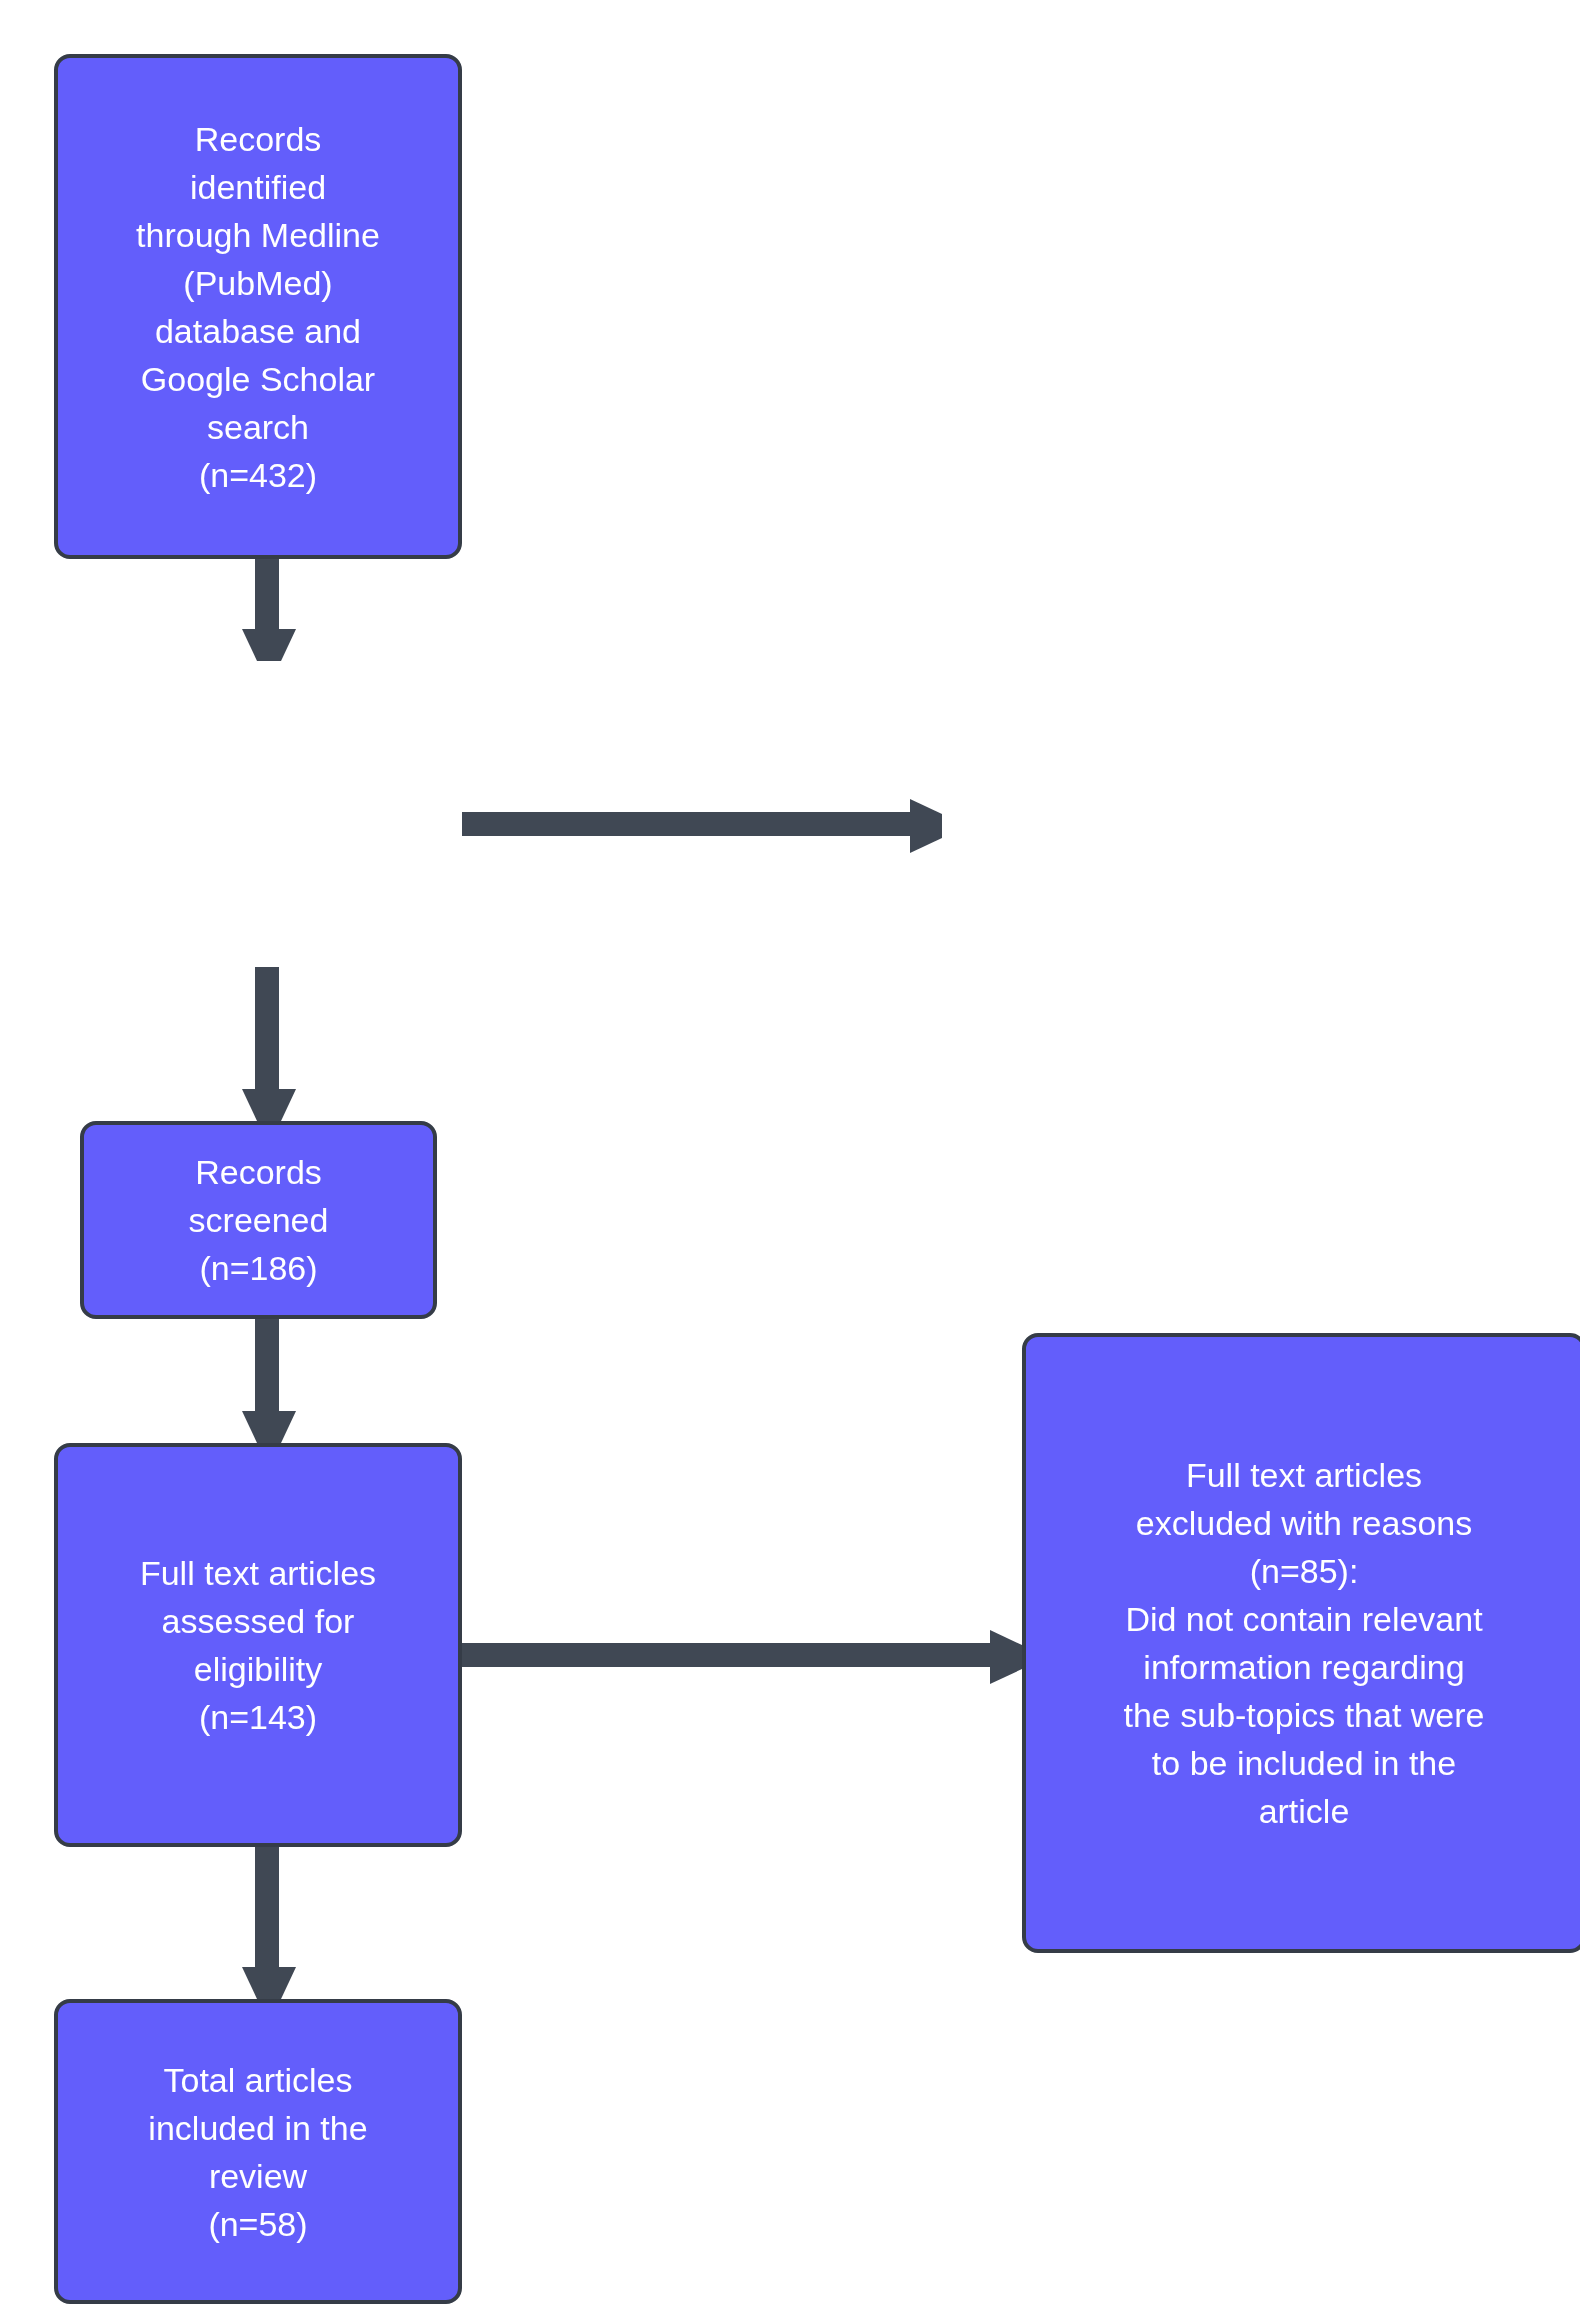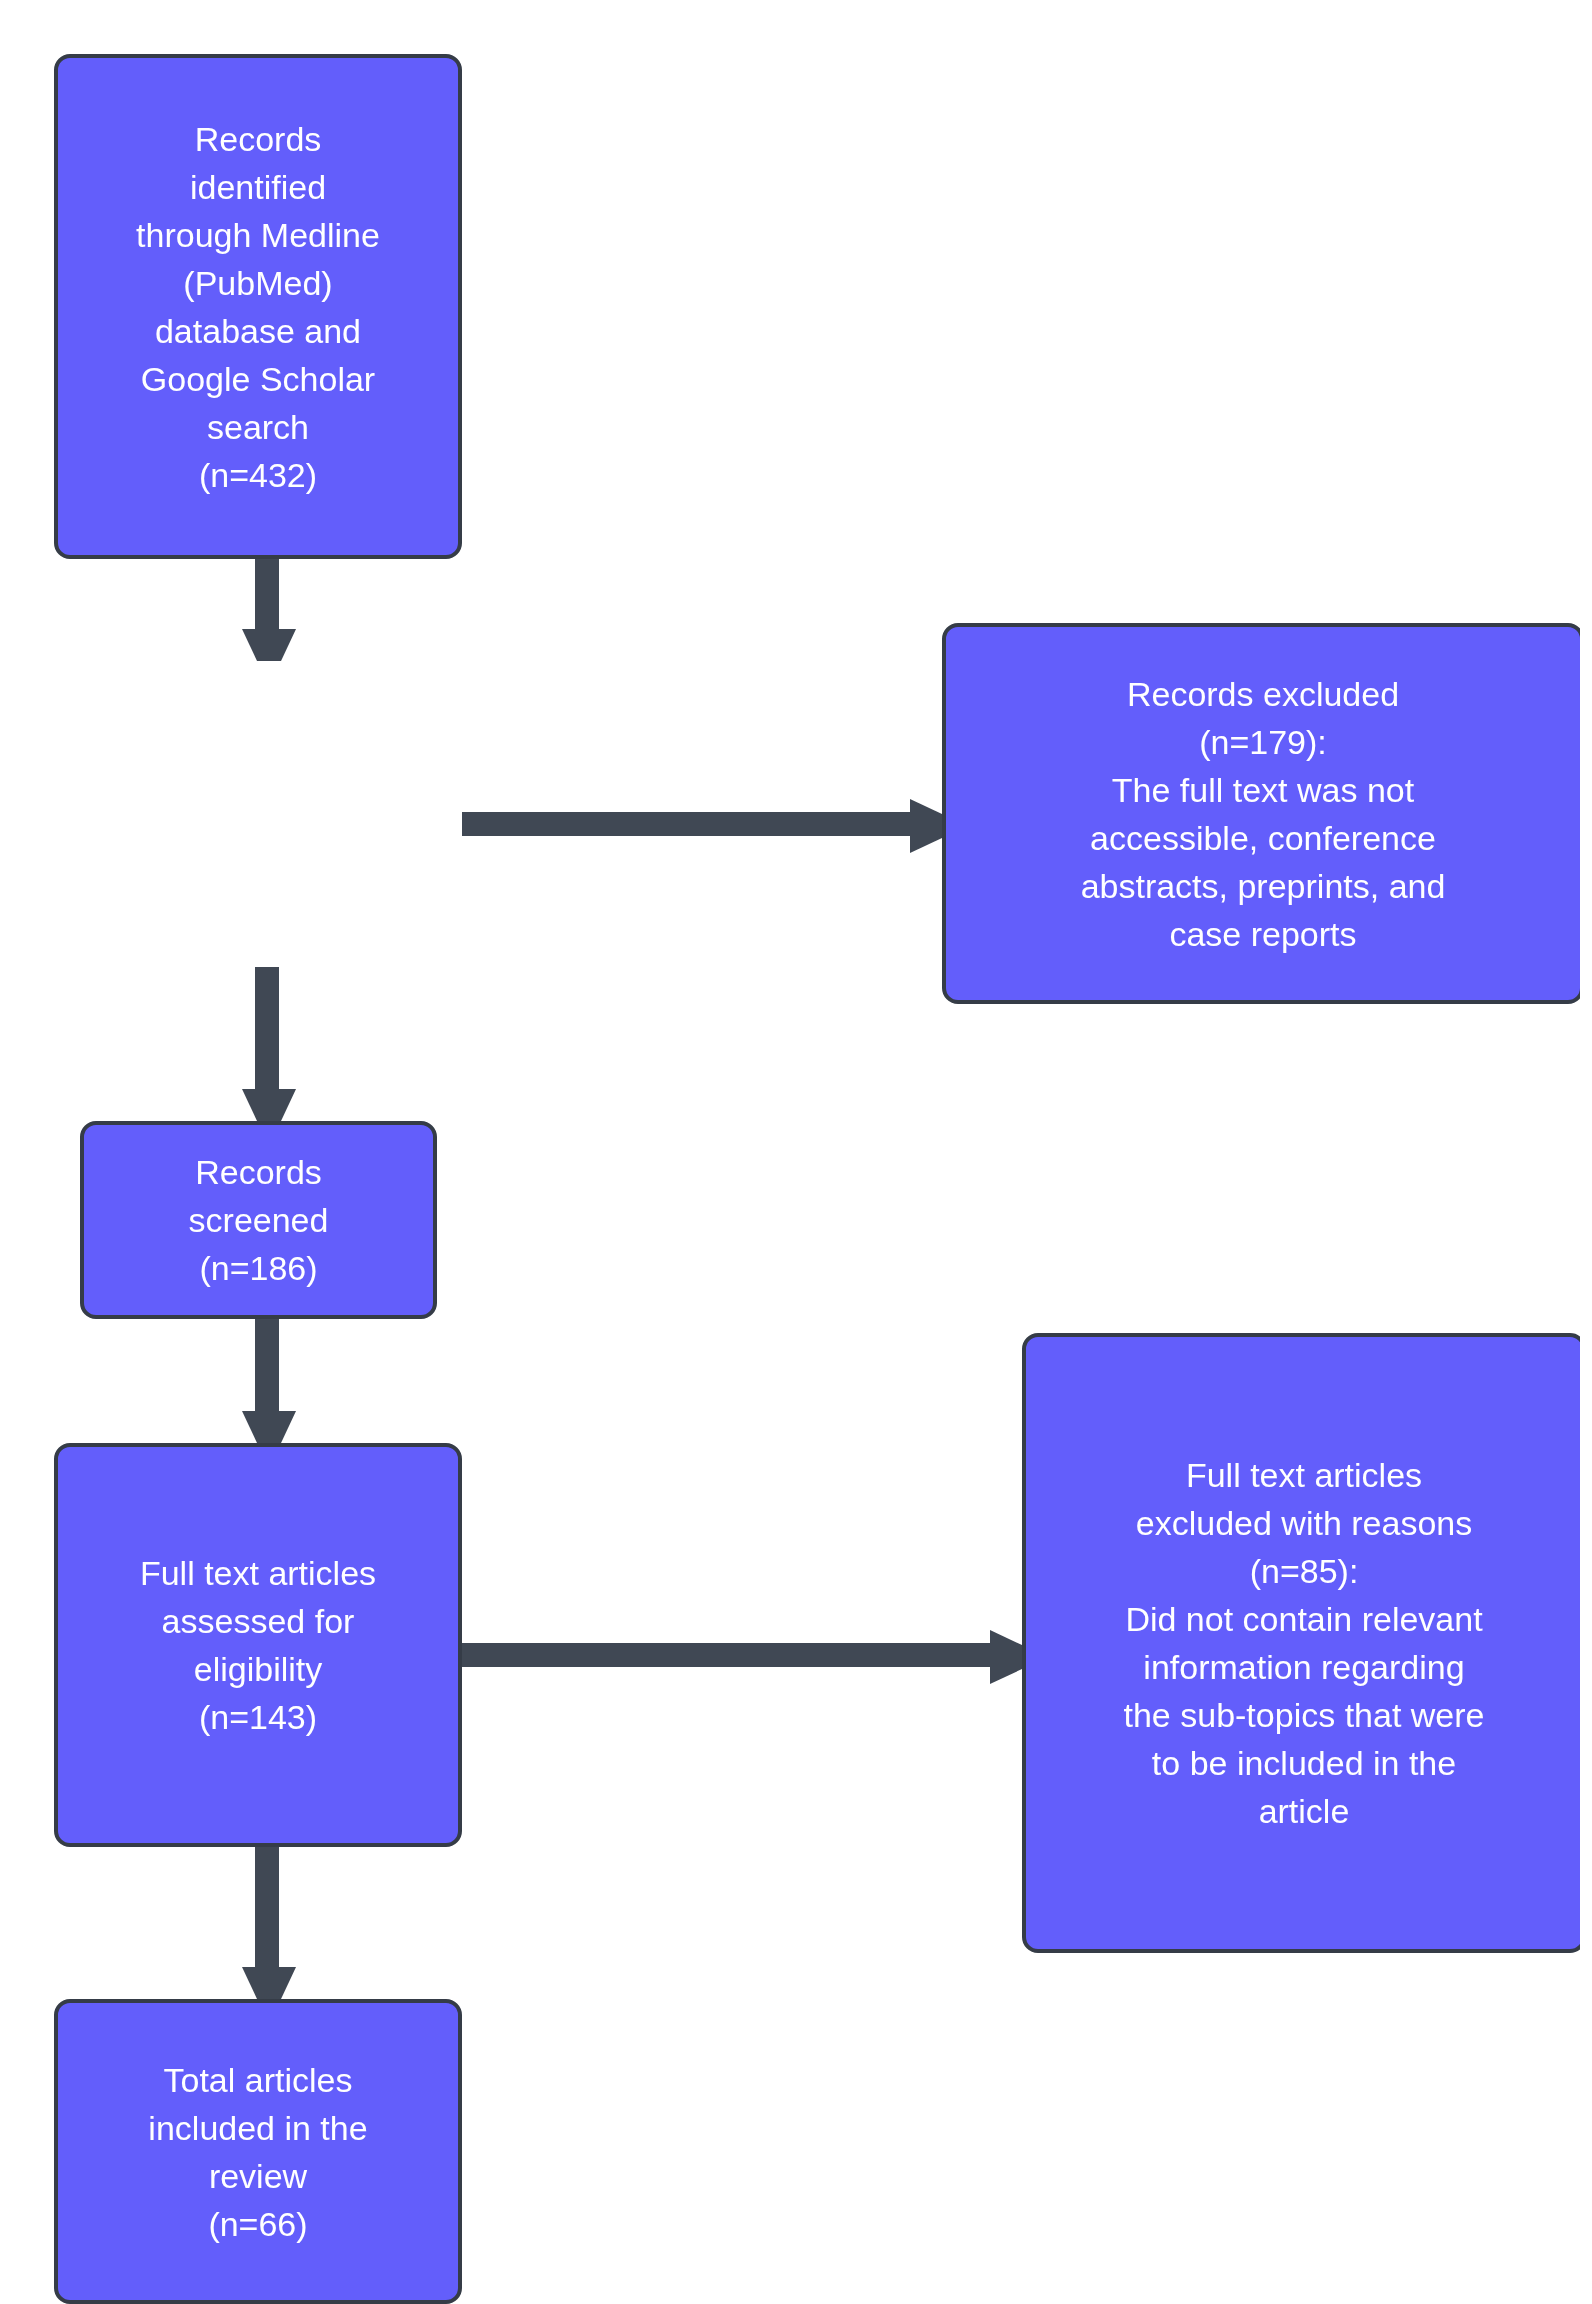--- a/index.html
+++ b/index.html
@@ -86,28 +86,20 @@
 identified
 through Medline
 (PubMed)
 database and
 Google Scholar
 search
 (n=432)</div>
   </div>
 
 
-  <div class="node r1">
-    <div class="node-text">Records excluded
-(n=179):
-The full text was not
-accessible, conference
-abstracts, preprints, and
-case reports</div>
-  </div>
 
   <div class="node n3">
     <div class="node-text">Records
 screened
 (n=186)</div>
   </div>
 
   <div class="node n4">
     <div class="node-text">Full text articles
 assessed for
@@ -123,21 +115,21 @@
 information regarding
 the sub-topics that were
 to be included in the
 article</div>
   </div>
 
   <div class="node n5">
     <div class="node-text">Total articles
 included in the
 review
-(n=66)</div>
+(n=58)</div>
   </div>
 
   <div class="line vline c1"></div>
   <div class="arrowhead down a1"></div>
 
   <div class="line hline h1"></div>
   <div class="arrowhead right a5"></div>
 
   <div class="line vline c2"></div>
   <div class="arrowhead down a2"></div>

